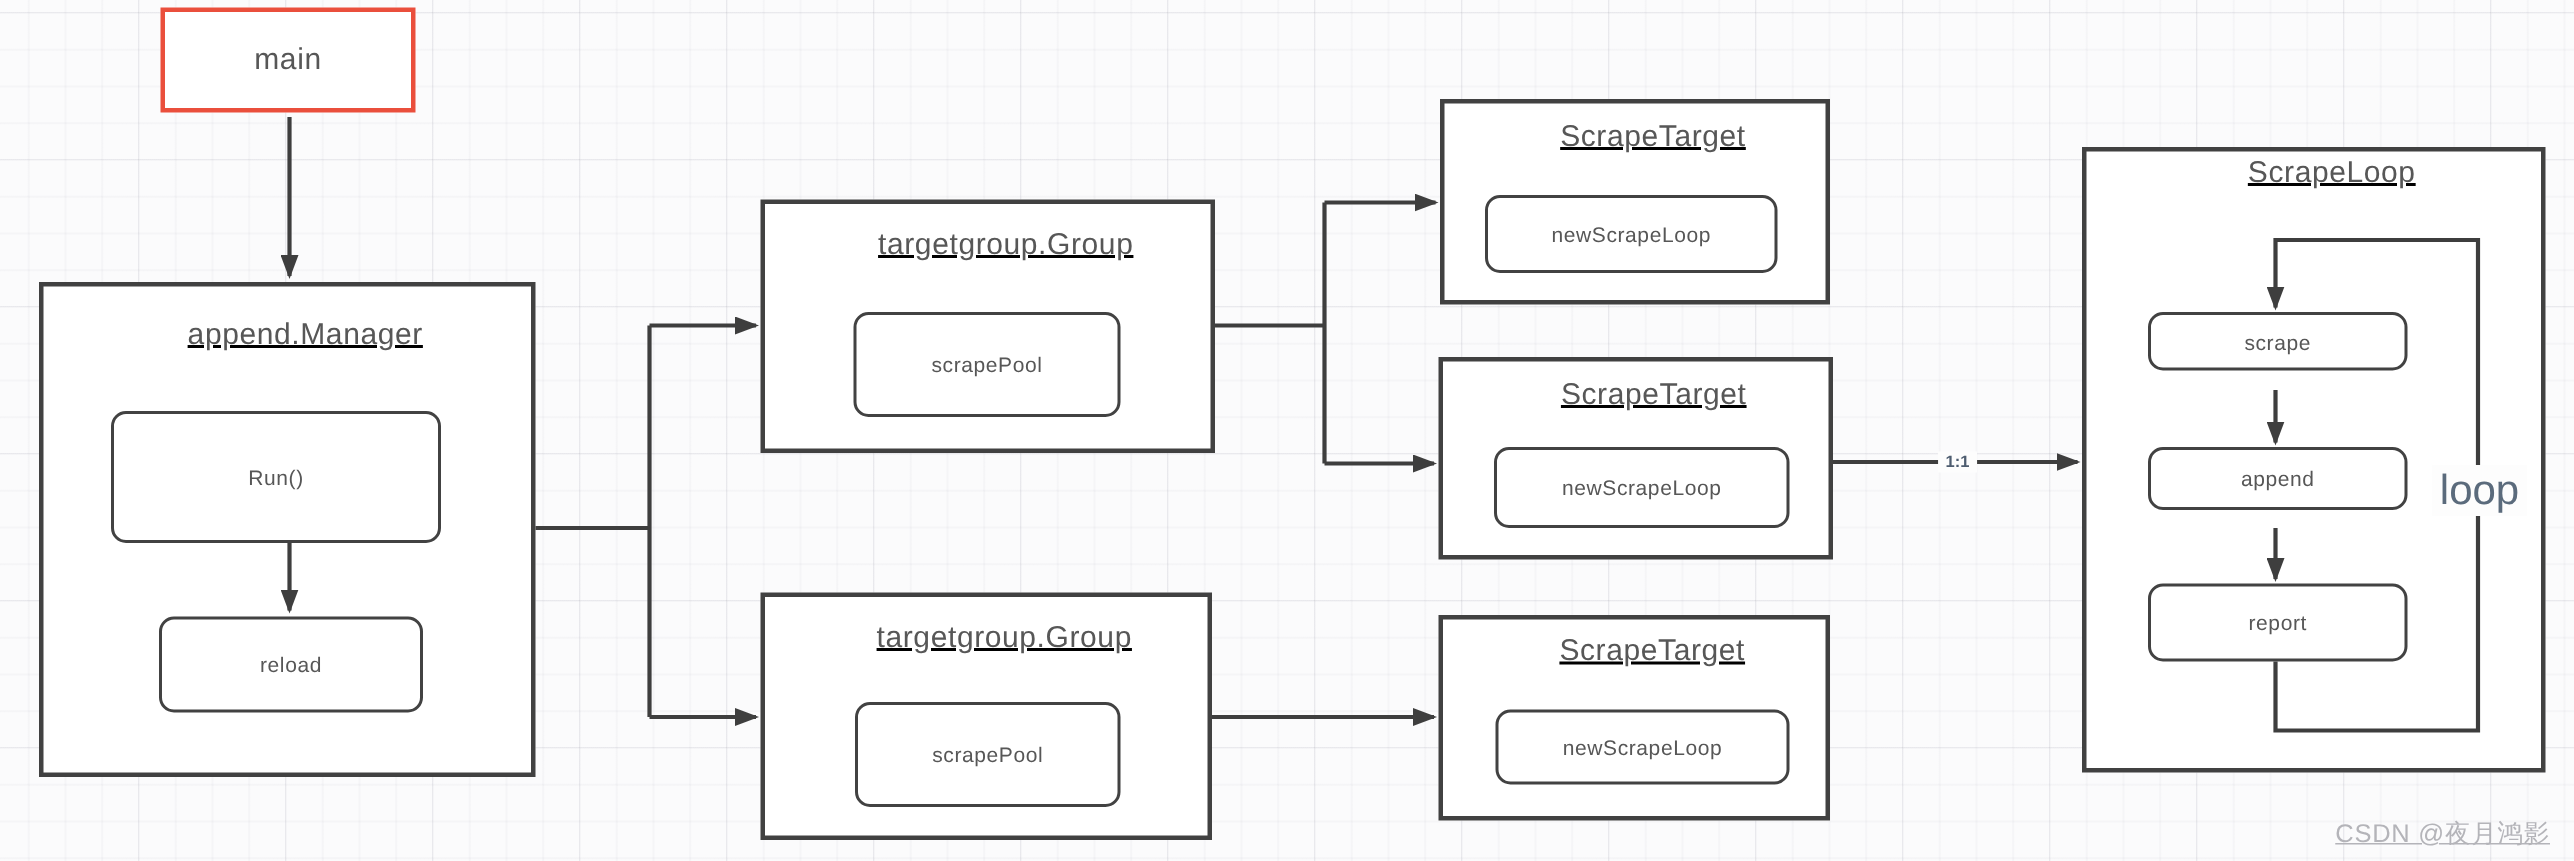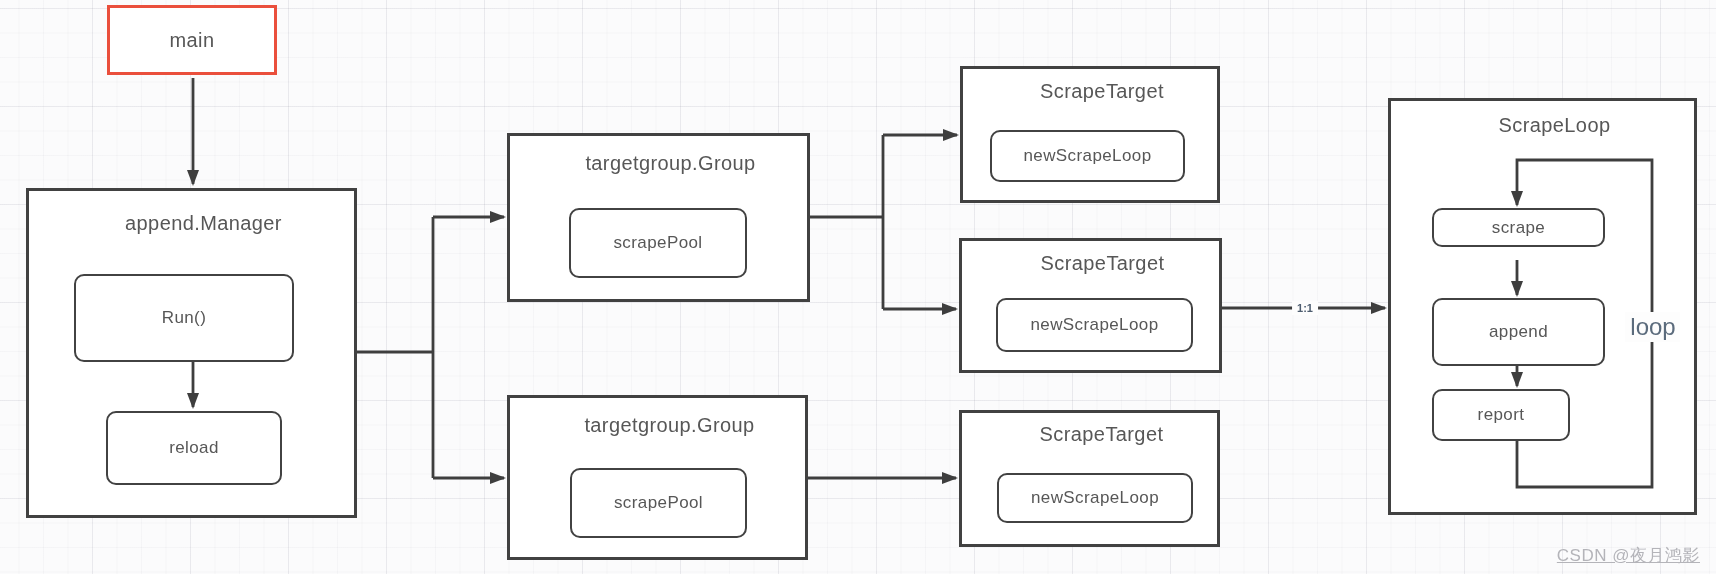--- a/index.html
+++ b/index.html
@@ -10,46 +10,46 @@
     background-image:
       linear-gradient(to right, rgba(130,130,150,0.10) 1px, transparent 1px),
       linear-gradient(to bottom, rgba(130,130,150,0.10) 1px, transparent 1px),
       linear-gradient(to right, rgba(130,130,150,0.05) 1px, transparent 1px),
       linear-gradient(to bottom, rgba(130,130,150,0.05) 1px, transparent 1px);
     background-size:98px 98px,98px 98px,24.5px 24.5px,24.5px 24.5px;
     background-position:-6px 8px,-6px 8px,-6px 8px,-6px 8px;
   }
   .box{
     position:absolute;box-sizing:border-box;background:#ffffff;
-    border:3px solid #414141;z-index:1;
+    border:3px solid #414141;z-index:1;text-decoration:underline;
   }
   .box.red{border-color:#ea4f3c;z-index:1;}
   .title{
     text-align:center;color:#575757;font-size:20px;line-height:23px;
     letter-spacing:0.4px;
     margin-left:24px;
   }
   .center-lbl{
     position:absolute;inset:0;display:flex;align-items:center;justify-content:center;
     color:#575757;font-size:20px;letter-spacing:0.4px;
   }
   .rbox{
     position:absolute;box-sizing:border-box;background:#ffffff;
     border:2.5px solid #424242;border-radius:10px;z-index:3;
     display:flex;align-items:center;justify-content:center;
-    color:#575757;font-size:17px;letter-spacing:0.4px;
+    color:#575757;font-size:14px;letter-spacing:0.4px;
   }
   svg.edges{position:absolute;left:0;top:0;z-index:2;}
   svg.edges path{stroke:#3e3e3e;stroke-width:2.8;fill:none;}
   .edge-label{
     position:absolute;z-index:4;background:#fdfdfd;padding:1px 5px;
     transform:translate(-50%,-50%);white-space:nowrap;
   }
   .edge-label.ratio{font-size:11px;font-weight:bold;color:#4e5d70;}
-  .edge-label.loop{font-size:24px;color:#5b6b7c;}
+  .edge-label.loop{font-size:28px;color:#5b6b7c;}
   .watermark{
     position:absolute;right:16px;bottom:7px;z-index:5;
     font-size:17px;color:#b4b4b9;letter-spacing:0.5px;text-decoration:underline;
   }
 </style>
 </head>
 <body>
 
 <div class="canvas">
 
@@ -77,21 +77,21 @@
   </svg>
 
   <div class="box red" style="left:107px;top:5px;width:170px;height:70px">
     <div class="center-lbl">main</div>
   </div>
 
   <div class="box" style="left:26px;top:188px;width:331px;height:330px">
     <div class="title" style="padding-top:21px">append.Manager</div>
   </div>
   <div class="rbox" style="left:74px;top:274px;width:220px;height:88px">Run()</div>
-  <div class="rbox" style="left:106px;top:411px;width:176px;height:74px">reload</div>
+  <div class="rbox" style="left:106px;top:411px;width:176px;height:64px">reload</div>
 
   <div class="box" style="left:507px;top:133px;width:303px;height:169px">
     <div class="title" style="padding-top:16px">targetgroup.Group</div>
   </div>
   <div class="rbox" style="left:569px;top:208px;width:178px;height:70px">scrapePool</div>
 
   <div class="box" style="left:507px;top:395px;width:301px;height:165px">
     <div class="title" style="padding-top:16px">targetgroup.Group</div>
   </div>
   <div class="rbox" style="left:570px;top:468px;width:177px;height:70px">scrapePool</div>
@@ -105,24 +105,24 @@
     <div class="title" style="padding-top:11px">ScrapeTarget</div>
   </div>
   <div class="rbox" style="left:996px;top:298px;width:197px;height:54px">newScrapeLoop</div>
 
   <div class="box" style="left:959px;top:410px;width:261px;height:137px">
     <div class="title" style="padding-top:10px">ScrapeTarget</div>
   </div>
   <div class="rbox" style="left:997px;top:473px;width:196px;height:50px">newScrapeLoop</div>
 
   <div class="box" style="left:1388px;top:98px;width:309px;height:417px">
-    <div class="title" style="padding-top:13px">ScrapeLoop</div>
+    <div class="title" style="padding-top:3px">ScrapeLoop</div>
   </div>
   <div class="rbox" style="left:1432px;top:208px;width:173px;height:39px">scrape</div>
-  <div class="rbox" style="left:1432px;top:298px;width:173px;height:68px">append</div>
-  <div class="rbox" style="left:1432px;top:389px;width:138px;height:52px">report</div>
+  <div class="rbox" style="left:1432px;top:298px;width:173px;height:42px">append</div>
+  <div class="rbox" style="left:1432px;top:389px;width:173px;height:52px">report</div>
 
   <div class="edge-label ratio" style="left:1305px;top:308px">1:1</div>
   <div class="edge-label loop" style="left:1653px;top:327px">loop</div>
 
   <div class="watermark">CSDN @夜月鸿影</div>
 
 </div>
 
 </body></html>

